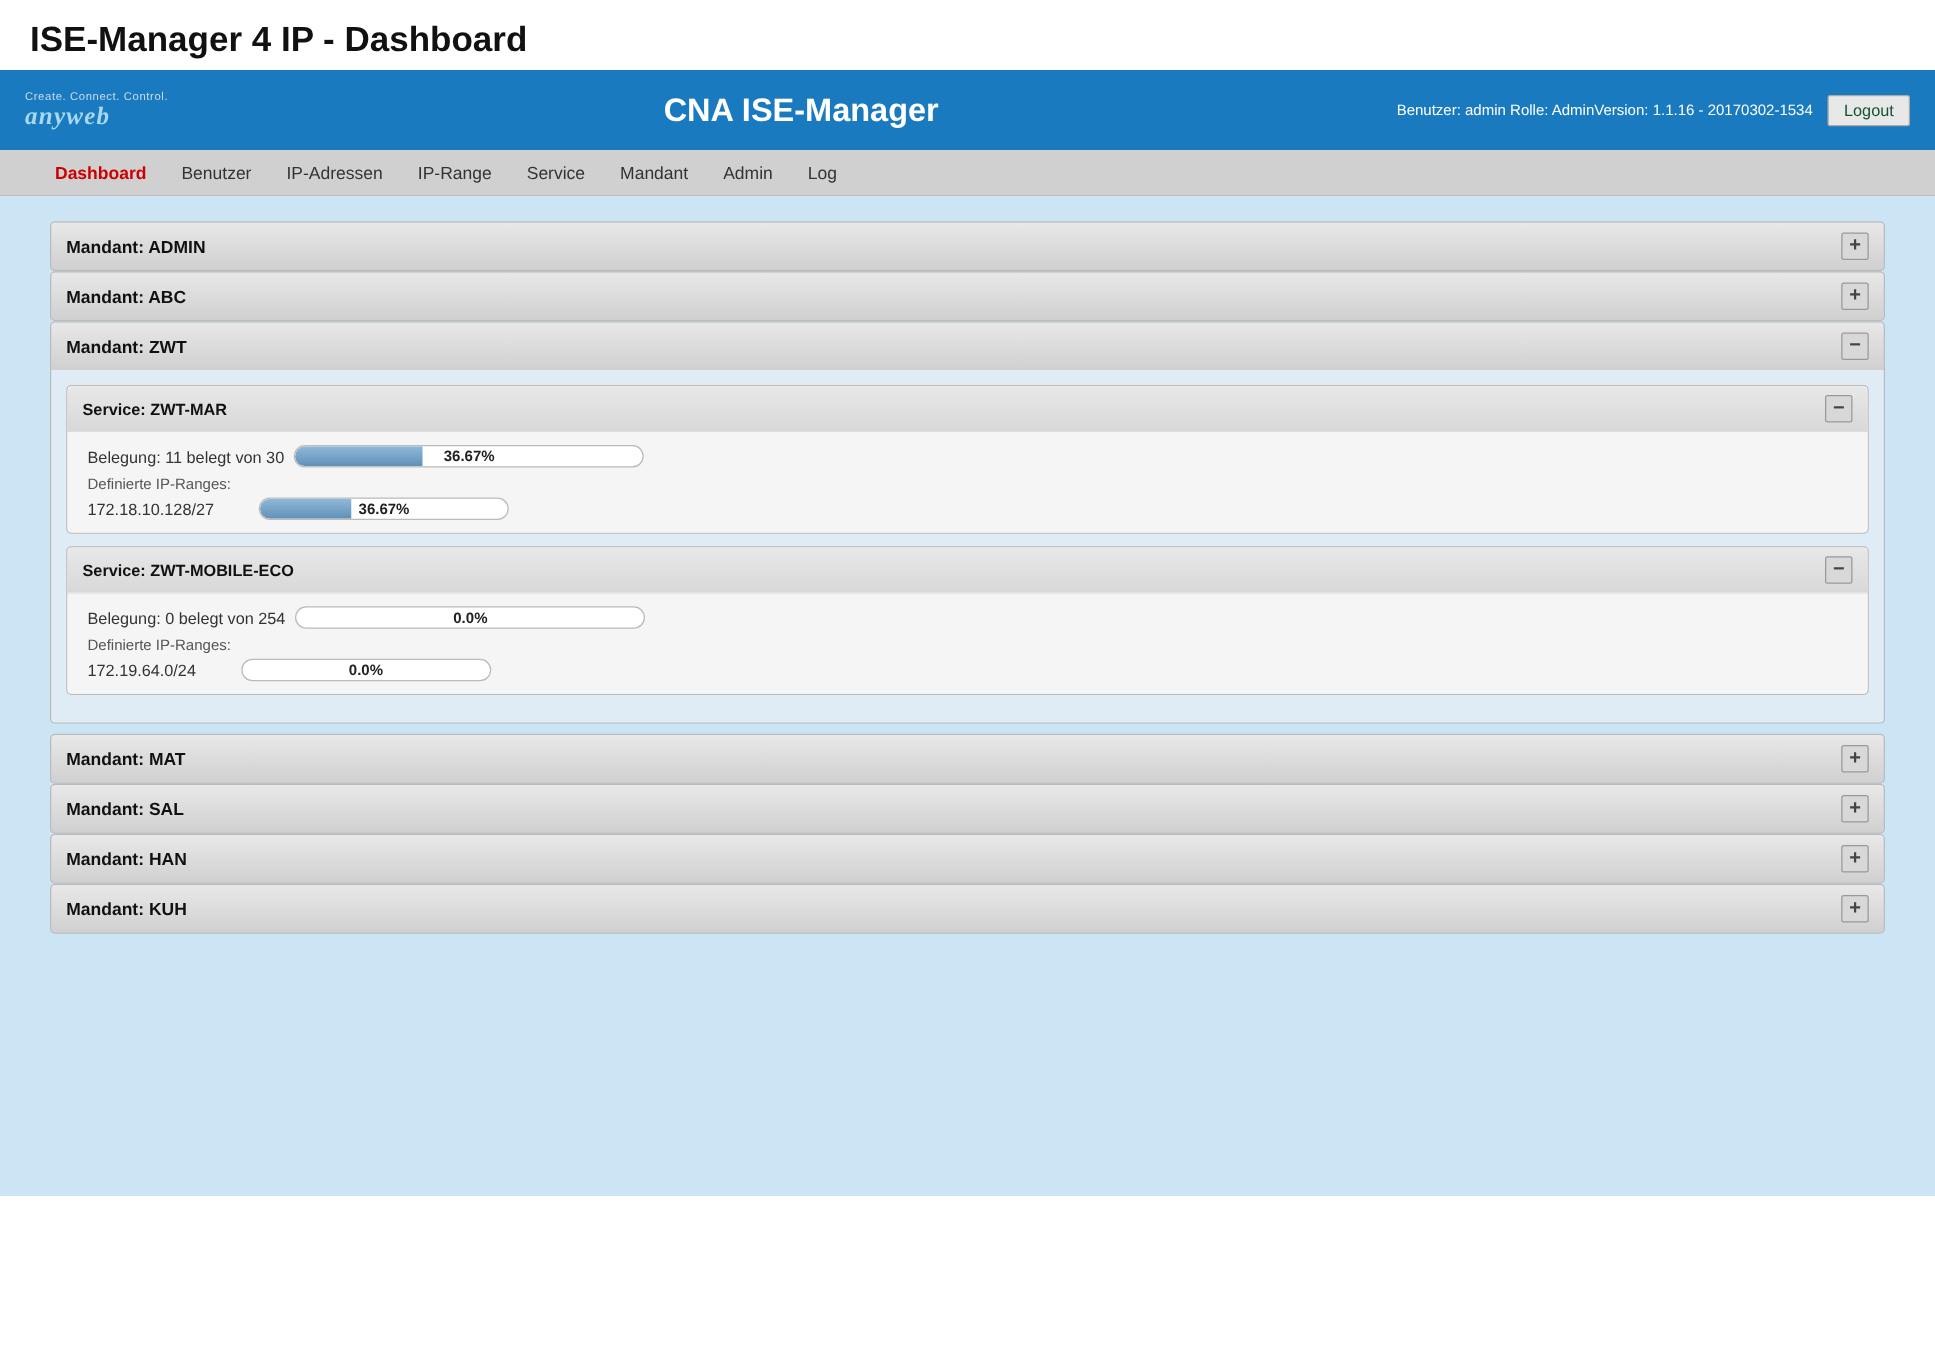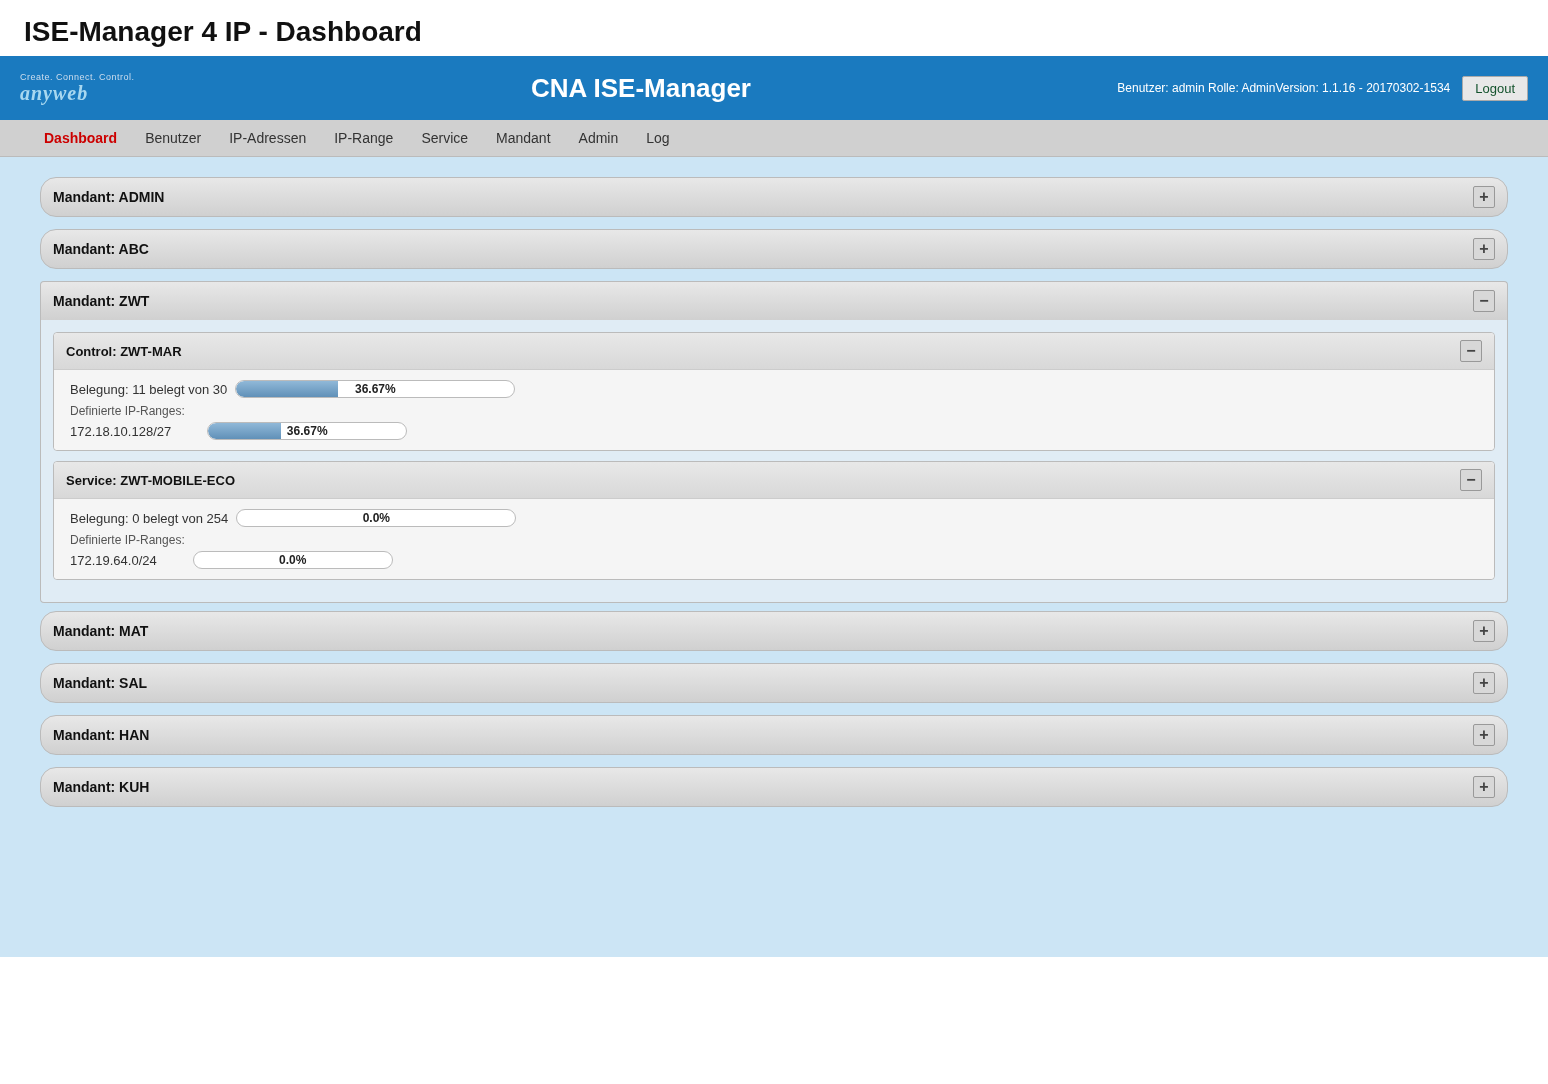--- a/index.html
+++ b/index.html
@@ -95,22 +95,22 @@
     .main {
       background: #cce5f5;
       min-height: 800px;
       padding: 20px 40px;
     }
 
     
     .mandant-row {
       background: linear-gradient(to bottom, #e8e8e8, #d0d0d0);
       border: 1px solid #bbb;
-      border-radius: 16px;
-      margin-bottom: 12px;
+      border-radius: 4px;
+      margin-bottom: 0;
       display: flex;
       align-items: center;
       justify-content: space-between;
       padding: 8px 12px;
       cursor: pointer;
     }
     .mandant-row.expanded {
       border-radius: 4px 4px 0 0;
       margin-bottom: 0;
       border-bottom: none;
@@ -268,21 +268,21 @@
       <span class="mandant-label">Mandant: ABC</span>
       <span class="toggle-btn">+</span>
     </div>
     <div class="mandant-row expanded">
       <span class="mandant-label">Mandant: ZWT</span>
       <span class="toggle-btn">−</span>
     </div>
     <div class="mandant-expanded">
       <div class="service-block">
         <div class="service-header">
-        <span class="service-label">Control: ZWT-MAR</span>
+        <span class="service-label">Service: ZWT-MAR</span>
         <span class="toggle-btn">−</span>
       </div>
         <div class="service-body">
           <div class="belegung-row">
           <span class="belegung-text">Belegung: 11 belegt von 30</span>
           <div class="progress-bar-container">
             <div class="progress-bar-fill" style="width:36.67%"></div>
             <span class="progress-bar-label">36.67%</span>
           </div>
         </div>

